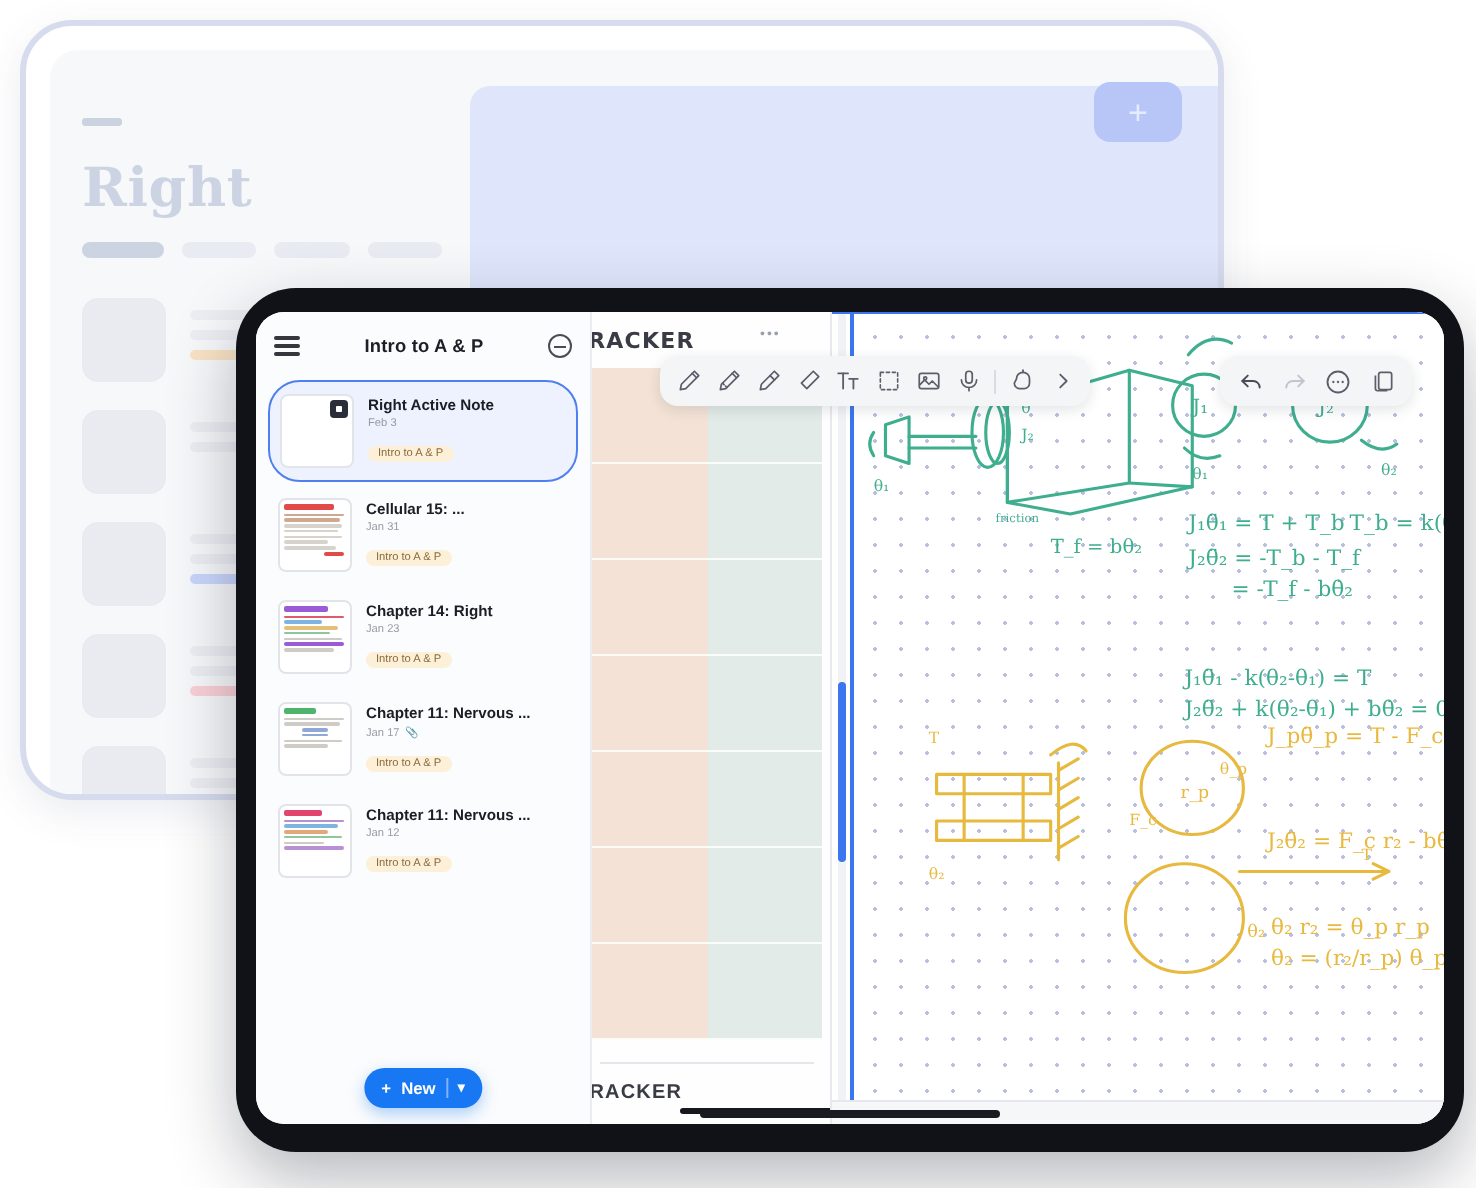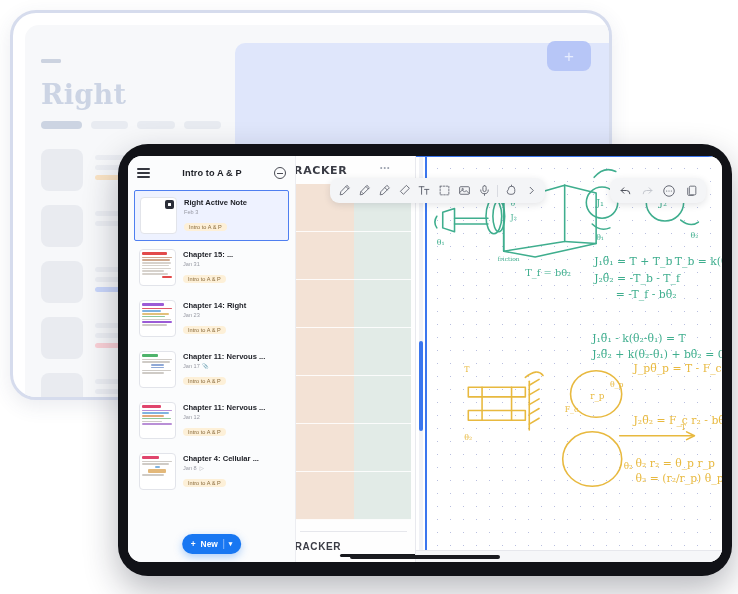--- a/index.html
+++ b/index.html
@@ -98,21 +98,21 @@
   .sb-collapse {
     width: 12px; height: 12px; border-radius: 50%;
     border: 1.3px solid #4a4c55; position: relative; flex: none;
   }
   .sb-collapse:after {
     content:""; position:absolute; left: 2.2px; top: 4.5px;
     width: 5.6px; height: 1.3px; background: #4a4c55;
   }
   .sb-list { flex: 1; overflow: hidden; padding: 0 6px; }
   .note-item {
-    display: flex; gap: 7px; padding: 6px 5px; border-radius: 2px;
+    display: flex; gap: 7px; padding: 6px 5px; border-radius: 16px;
     margin-bottom: 2px; position: relative;
   }
   .note-item.active { background: #eef2ff; border: 1.3px solid #4f7ff0; }
   .note-item.selected { background: #e9effd; }
   .ni-thumb {
     width: 37px; height: 37px; flex: none; border-radius: 4px;
     background: #ffffff; border: 1px solid #e2e4ea; overflow: hidden;
     position: relative;
   }
   .ni-badge {
@@ -327,21 +327,21 @@
                 <div class="bar" style="background:#cfa98f;width:90%"></div>
                 <div class="bar" style="background:#d7d2cc;width:94%"></div>
                 <div class="bar" style="background:#d7d2cc;width:88%"></div>
                 <div class="bar" style="background:#d7d2cc;width:92%"></div>
                 <div class="bar" style="background:#d7d2cc;width:70%"></div>
                 <div class="bar" style="background:#d7d2cc;width:85%"></div>
                 <div class="bar" style="background:#e24a4a;width:30%;margin-left:66%"></div>
               </div>
             </div>
             <div class="ni-meta">
-              <div class="ni-name">Chapter 15: ...</div>
+              <div class="ni-name">Cellular 15: ...</div>
               <div class="ni-date">
                   <span>Jan 31</span>
                 </div>
               <div class="ni-tag">Intro to A &amp; P</div>
             </div>
           </div>
 
           <div class="note-item">
             <div class="ni-thumb">
               <div class="mini">
@@ -400,40 +400,20 @@
             </div>
             <div class="ni-meta">
               <div class="ni-name">Chapter 11: Nervous ...</div>
               <div class="ni-date">
                   <span>Jan 12</span>
                 </div>
               <div class="ni-tag">Intro to A &amp; P</div>
             </div>
           </div>
 
-          <div class="note-item">
-            <div class="ni-thumb">
-              <div class="mini">
-                <div class="mini-hdr" style="background:#e0456d;width:54%"></div>
-                <div class="bar" style="background:#cfcbc6;width:96%"></div>
-                <div class="bar" style="background:#cfcbc6;width:88%"></div>
-                <div class="bar" style="background:#7fb3e0;width:14%;margin-left:43%"></div>
-                <div class="bar" style="background:#e3b87a;width:60%;margin-left:18%;height:4px"></div>
-                <div class="bar" style="background:#cfcbc6;width:70%"></div>
-              </div>
-            </div>
-            <div class="ni-meta">
-              <div class="ni-name">Chapter 4: Cellular ...</div>
-              <div class="ni-date">
-                <span>Jan 8</span>
-                <span class="ni-ic">▷</span>
-              </div>
-              <div class="ni-tag">Intro to A &amp; P</div>
-            </div>
-          </div>
 
         </div>
 
         <div class="sb-footer">
           <div class="new-btn">
             <span>+</span>
             <span>New</span>
             <span class="new-div"></span>
             <span class="new-chev">▾</span>
           </div>

